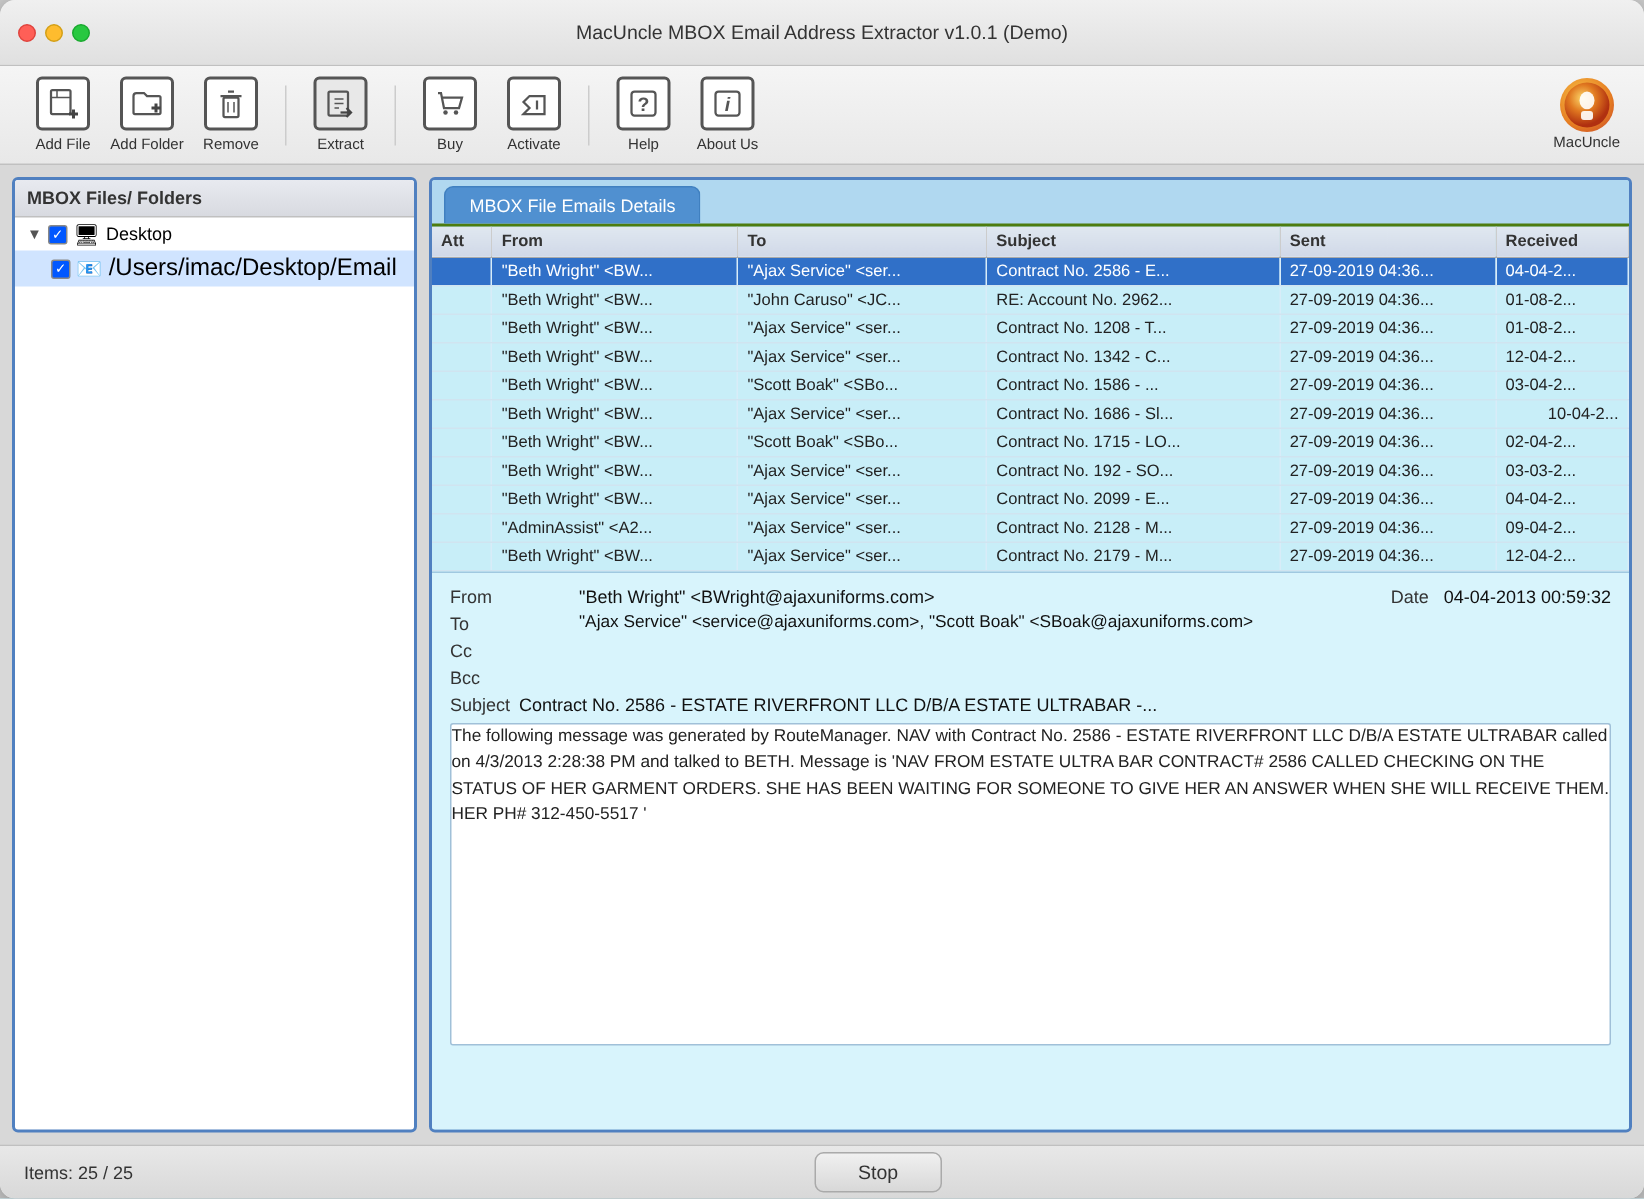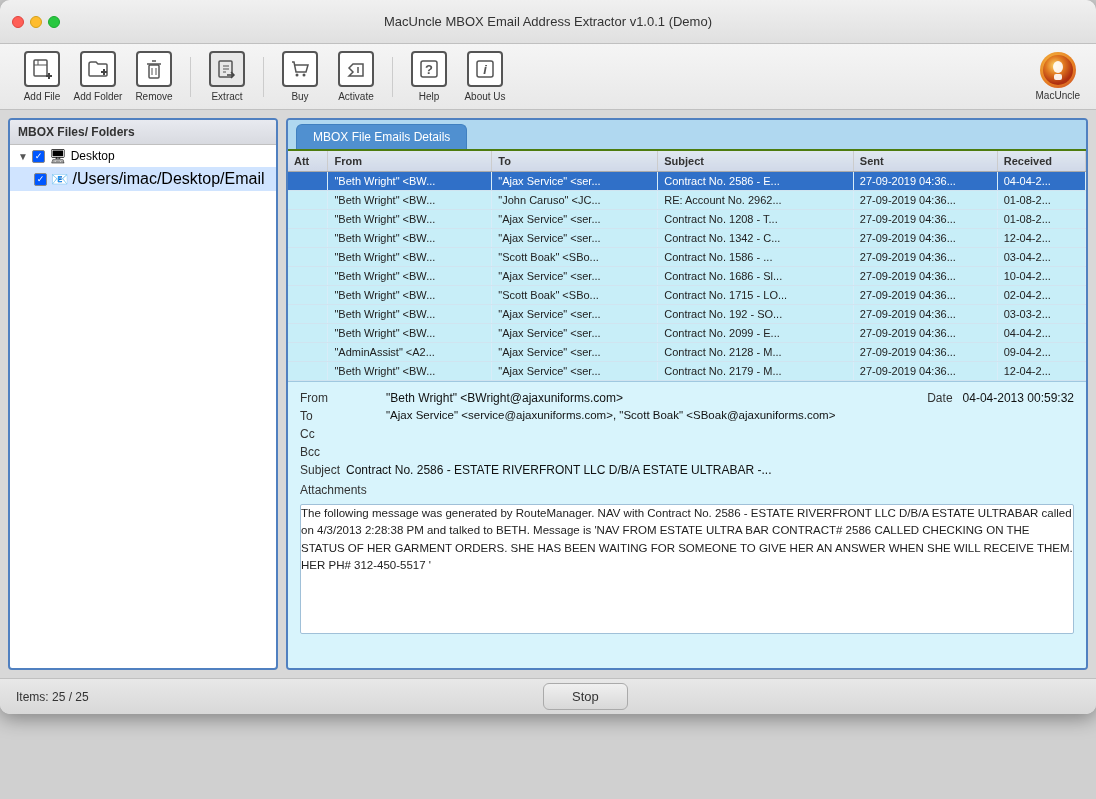--- a/index.html
+++ b/index.html
@@ -6,21 +6,21 @@
     body {
       font-family: -apple-system, BlinkMacSystemFont, "Helvetica Neue", Arial, sans-serif;
       font-size: 12px;
       background: #d0d0d0;
       width: 1096px;
       height: 799px;
       overflow: hidden;
     }
     .window {
       width: 1096px;
-      height: 714px;
+      height: 799px;
       background: #ececec;
       border-radius: 10px;
       box-shadow: 0 4px 20px rgba(0,0,0,0.4);
       display: flex;
       flex-direction: column;
       overflow: hidden;
     }
     .titlebar {
       background: linear-gradient(to bottom, #f0f0f0, #e0e0e0);
       height: 44px;
@@ -488,21 +488,21 @@
                 <td style="max-width: 150px;">Contract No. 1586 - ...</td>
                 <td style="max-width: 100px;">27-09-2019 04:36...</td>
                 <td style="max-width: 100px;">03-04-2...</td>
               </tr>
               <tr>
                 <td style="max-width: 100px;"></td>
                 <td style="max-width: 150px;">"Beth Wright" &lt;BW...</td>
                 <td style="max-width: 150px;">"Ajax Service" &lt;ser...</td>
                 <td style="max-width: 150px;">Contract No. 1686 - Sl...</td>
                 <td style="max-width: 100px;">27-09-2019 04:36...</td>
-                <td style="max-width: 100px;">10-04-2...</td>
+                <td style="max-width: 100px; text-align: right;">10-04-2...</td>
               </tr>
               <tr>
                 <td style="max-width: 100px;"></td>
                 <td style="max-width: 150px;">"Beth Wright" &lt;BW...</td>
                 <td style="max-width: 150px;">"Scott Boak" &lt;SBo...</td>
                 <td style="max-width: 150px;">Contract No. 1715 - LO...</td>
                 <td style="max-width: 100px;">27-09-2019 04:36...</td>
                 <td style="max-width: 100px;">02-04-2...</td>
               </tr>
               <tr>
@@ -557,24 +557,20 @@
             <div style="display:flex; gap:10px;">
               <span class="detail-label">Date</span>
               <span class="detail-value">04-04-2013 00:59:32</span>
             </div>
           </div>
         </div>
         <div style="display:flex; gap:6px; font-size:12px; margin-bottom:4px;">
           <span class="detail-label">Subject</span>
           <span class="detail-value">Contract No. 2586 - ESTATE RIVERFRONT LLC D/B/A ESTATE ULTRABAR -...</span>
         </div>
-        <div style="display:flex; gap:6px; font-size:12px; margin-bottom:6px;">
-          <span class="detail-label">Attachments</span>
-          <span class="detail-value"></span>
-        </div>
         <div class="message-body" id="message-body-el">The following message was generated by RouteManager.
 
 NAV with Contract No. 2586 - ESTATE RIVERFRONT LLC D/B/A ESTATE ULTRABAR called on 4/3/2013 2:28:38 PM and talked to BETH.  Message is  'NAV FROM ESTATE ULTRA BAR CONTRACT# 2586 CALLED CHECKING ON THE STATUS OF HER GARMENT ORDERS. SHE HAS BEEN WAITING FOR SOMEONE TO GIVE HER AN ANSWER WHEN SHE WILL RECEIVE THEM.
 HER PH# 312-450-5517 '</div>
       </div>
     </div>
   </div>
 
   <div class="statusbar">
     <span class="status-text">Items: 25 / 25</span>

